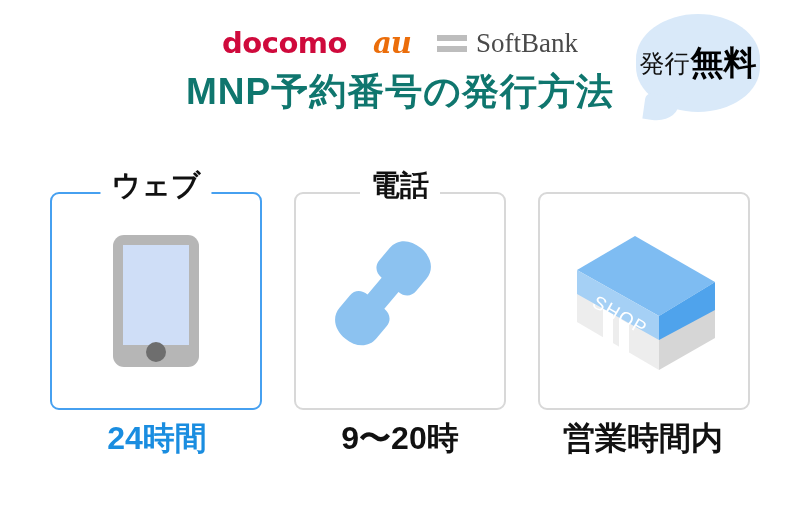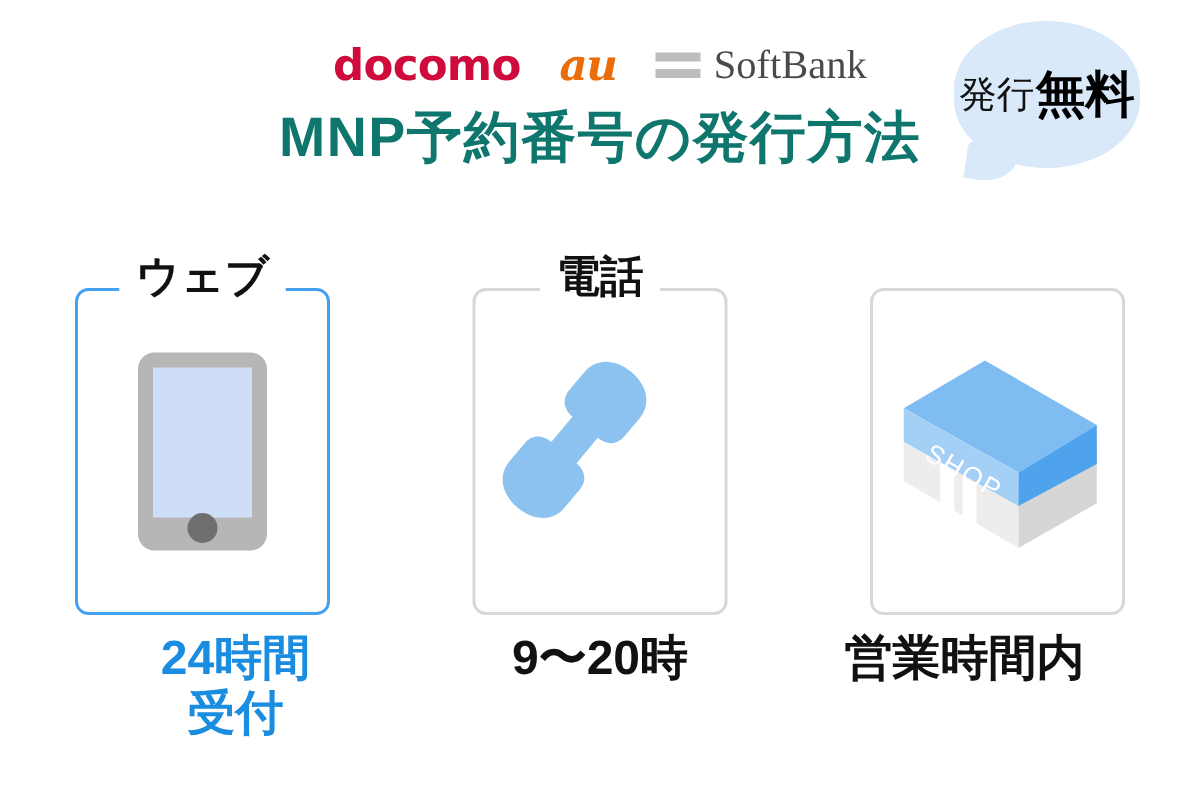--- a/index.html
+++ b/index.html
@@ -136,21 +136,21 @@
     position: absolute;
     top: 192px;
     left: 50px;
     width: 700px;
     height: 220px;
     display: flex;
     justify-content: space-between;
   }
   .card {
     position: relative;
-    width: 170px;
+    width: 212px;
     height: 218px;
     box-sizing: border-box;
     border: 2px solid #d8d8d8;
     border-radius: 9px;
     background: #ffffff;
   }
   .card.is-active {
     border-color: #46a0f0;
   }
   .card-legend {
@@ -308,21 +308,20 @@
 
         <text x="36" y="86" transform="rotate(30 36 86)" font-family="Liberation Sans, sans-serif" font-size="19" fill="#ffffff" letter-spacing="1.5">SHOP</text>
       </svg>
     </div>
   </div>
 </div>
 
 <div class="captions">
   <div class="caption accent">
     <span>24時間</span>
-    <span>受付</span>
   </div>
   <div class="caption">
     <span>9〜20時</span>
   </div>
   <div class="caption">
     <span>営業時間内</span>
   </div>
 </div>
 
 </body></html>

